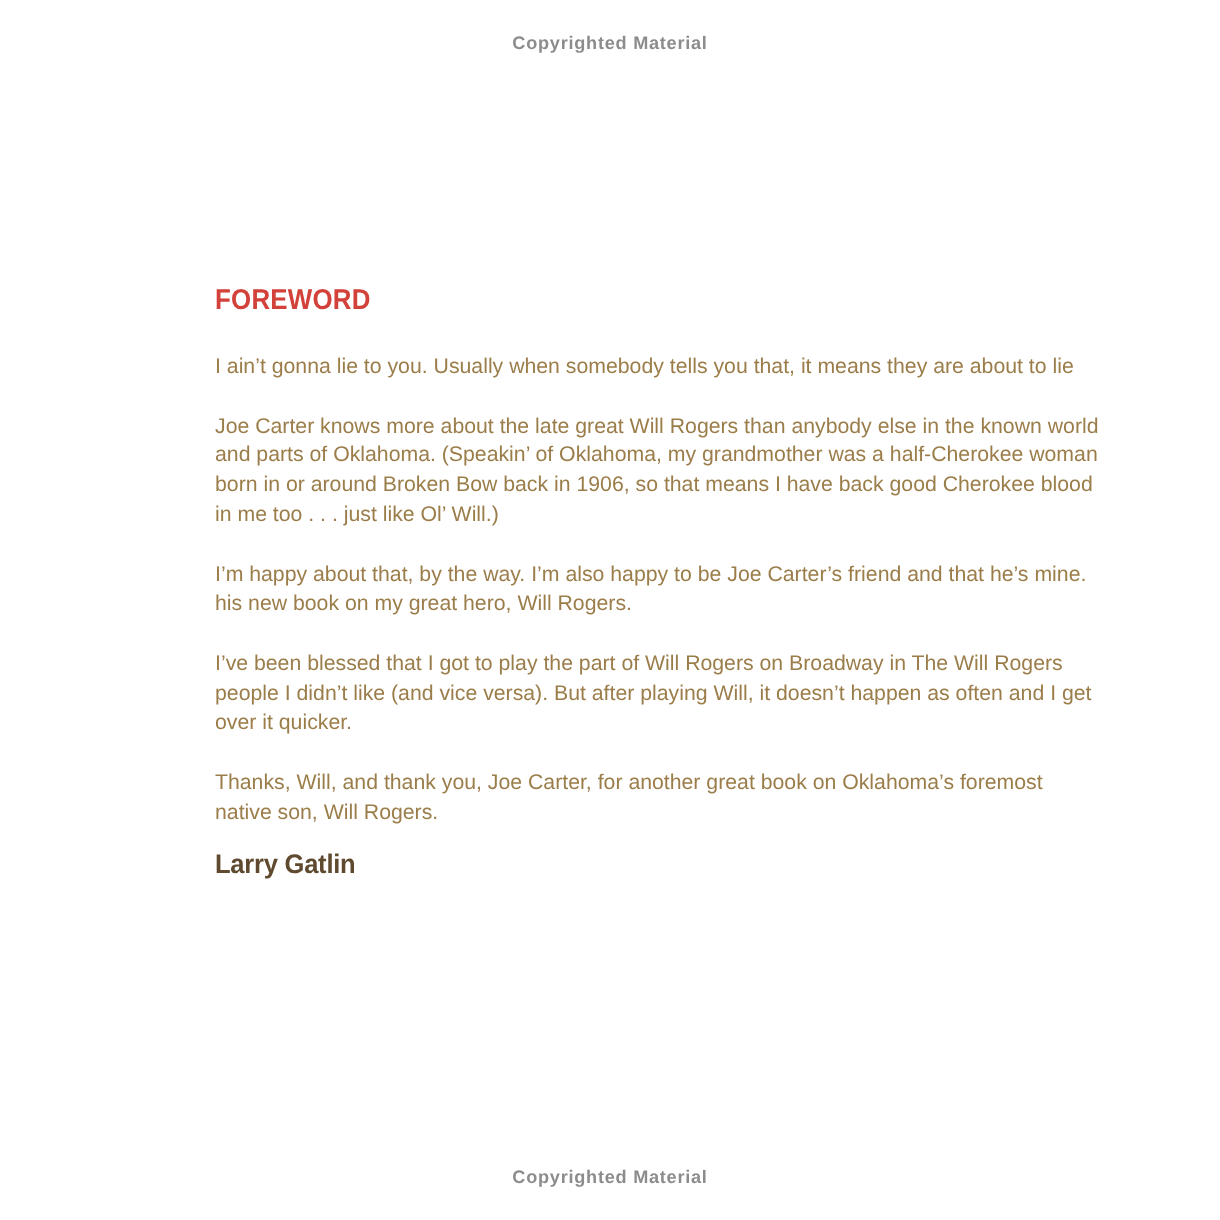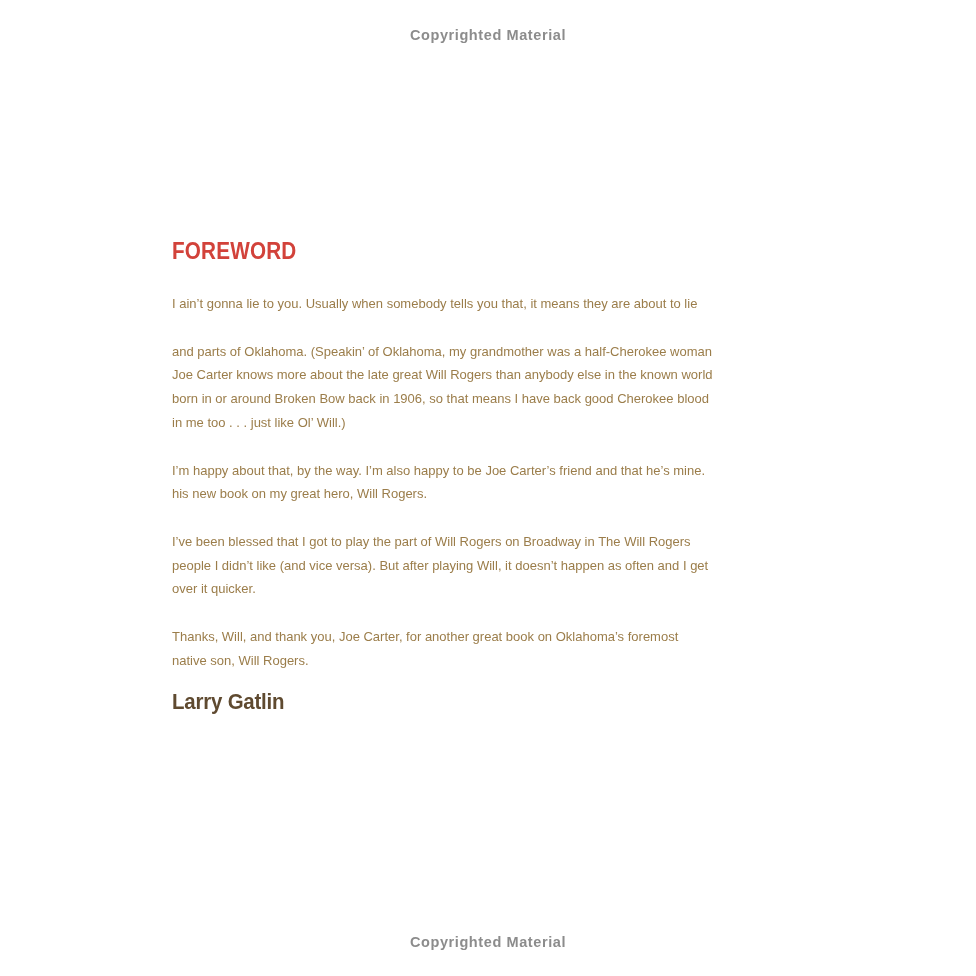--- a/index.html
+++ b/index.html
@@ -23,38 +23,38 @@
     font-weight: bold;
     letter-spacing: 0.6px;
     color: var(--copyright-color, #8c8c8c);
   }
   .copyright-top { top: 27px; }
   .copyright-bottom { top: 934px; }
 
   .content {
     position: absolute;
     left: 172px;
-    top: 240px;
+    top: 228px;
     width: 660px;
   }
   .heading {
     display: inline-block;
     font-size: 23px;
     font-weight: bold;
     line-height: 23px;
     letter-spacing: 0.2px;
     color: var(--heading-color, #d2423a);
     transform: scaleX(0.9);
     transform-origin: left center;
     margin: 0;
   }
   .paragraphs {
     margin-top: 29px;
     color: var(--body-color, #9b7d4a);
-    font-size: 13px;
+    font-size: 17px;
   }
   .para { margin: 0 0 24px 0; }
   .para:last-child { margin-bottom: 0; }
   .line {
     line-height: 23.7px;
     white-space: nowrap;
   }
   .line .italic { }
   .signature {
     display: inline-block;
@@ -72,22 +72,22 @@
 
 <div class="copyright copyright-top">Copyrighted Material</div>
 
 <div class="content">
   <h1 class="heading">FOREWORD</h1>
   <div class="paragraphs">
       <div class="para">
         <div class="line"><span>I ain’t gonna lie to you. Usually when somebody tells you that, it means they are about to lie</span></div>
       </div>
       <div class="para">
+        <div class="line"><span>Joe Carter knows more about the late great Will Rogers than anybody else in the known world</span></div>
         <div class="line"><span>and parts of Oklahoma. (Speakin’ of Oklahoma, my grandmother was a half-Cherokee woman</span></div>
-        <div class="line"><span>Joe Carter knows more about the late great Will Rogers than anybody else in the known world</span></div>
         <div class="line"><span>born in or around Broken Bow back in 1906, so that means I have back good Cherokee blood</span></div>
         <div class="line"><span>in me too . . . just like Ol’ Will.)</span></div>
       </div>
       <div class="para">
         <div class="line"><span>I’m happy about that, by the way. I’m also happy to be Joe Carter’s friend and that he’s mine.</span></div>
         <div class="line"><span>his new book on my great hero, Will Rogers.</span></div>
       </div>
       <div class="para">
         <div class="line"><span>I’ve been blessed that I got to play the part of Will Rogers on Broadway in </span><span class="italic">The Will Rogers</span></div>
         <div class="line"><span>people I didn’t like (and vice versa). But after playing Will, it doesn’t happen as often and I get</span></div>

